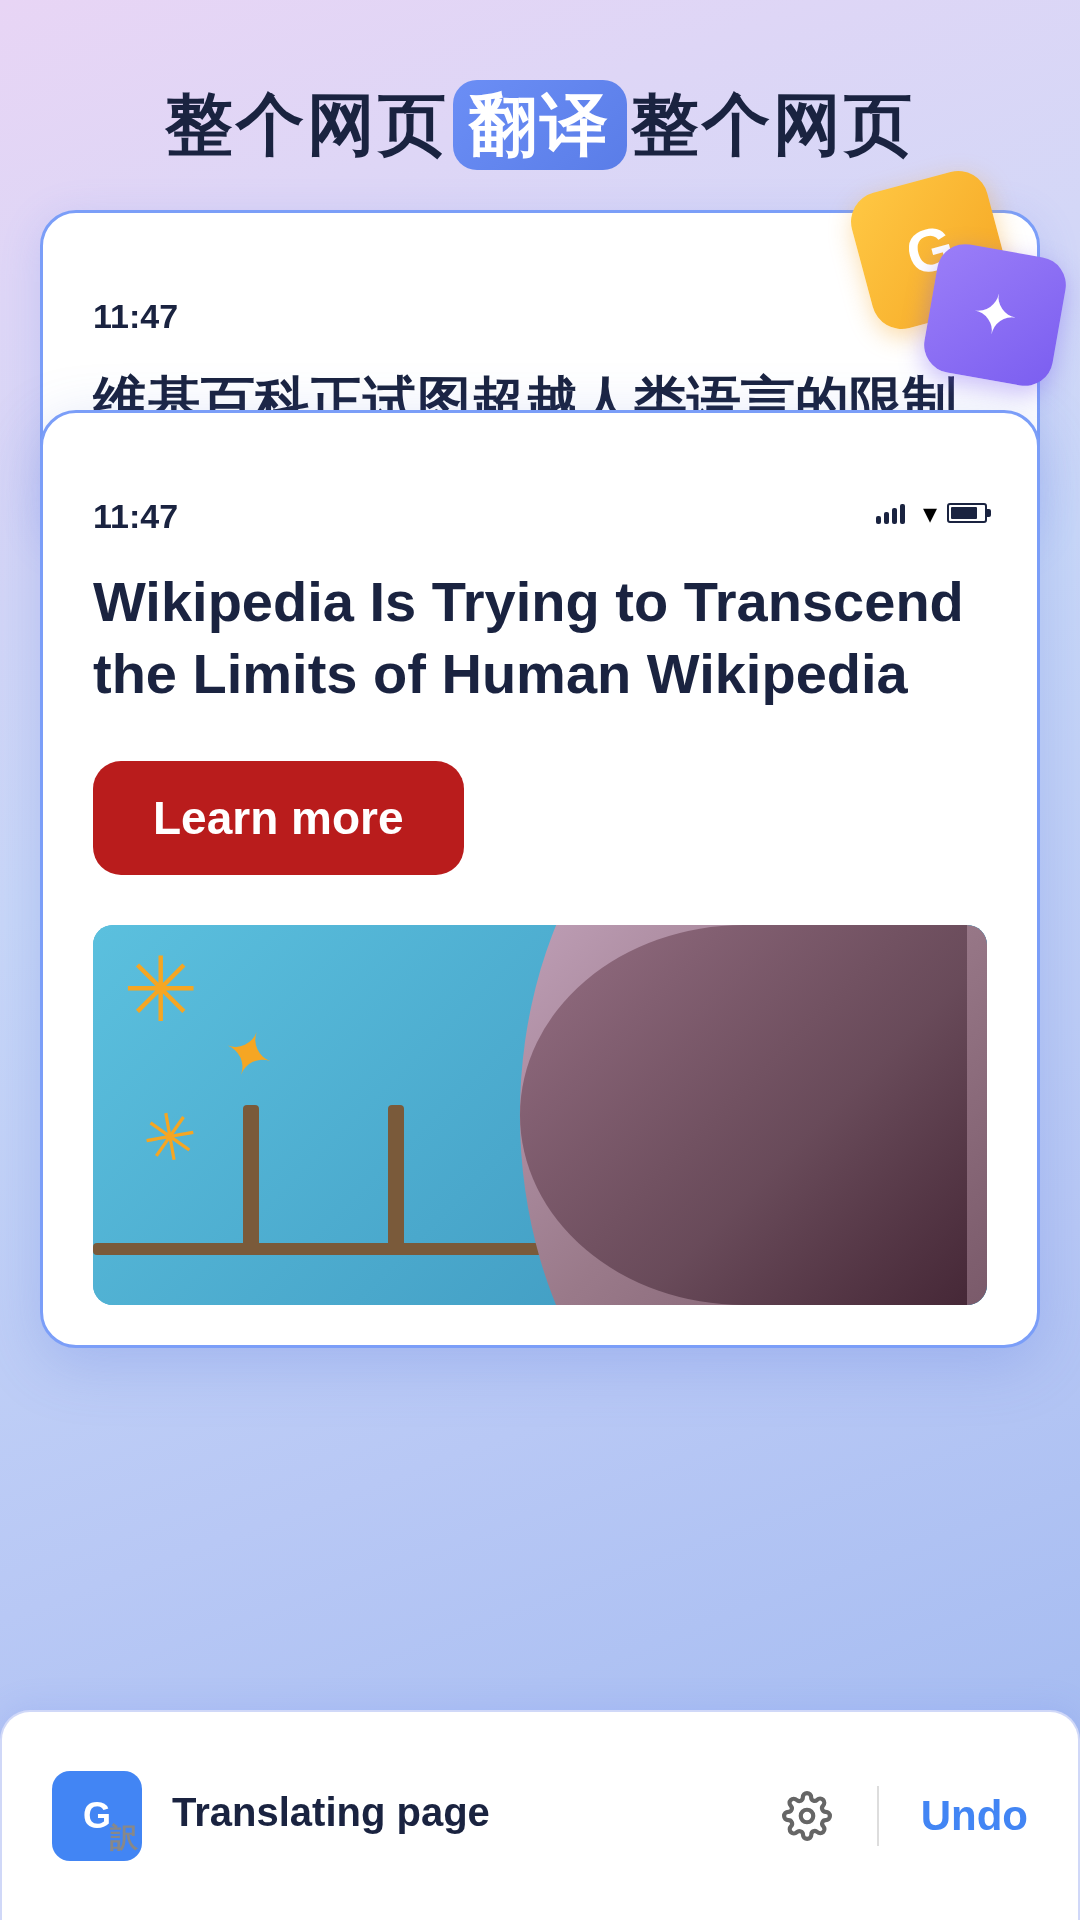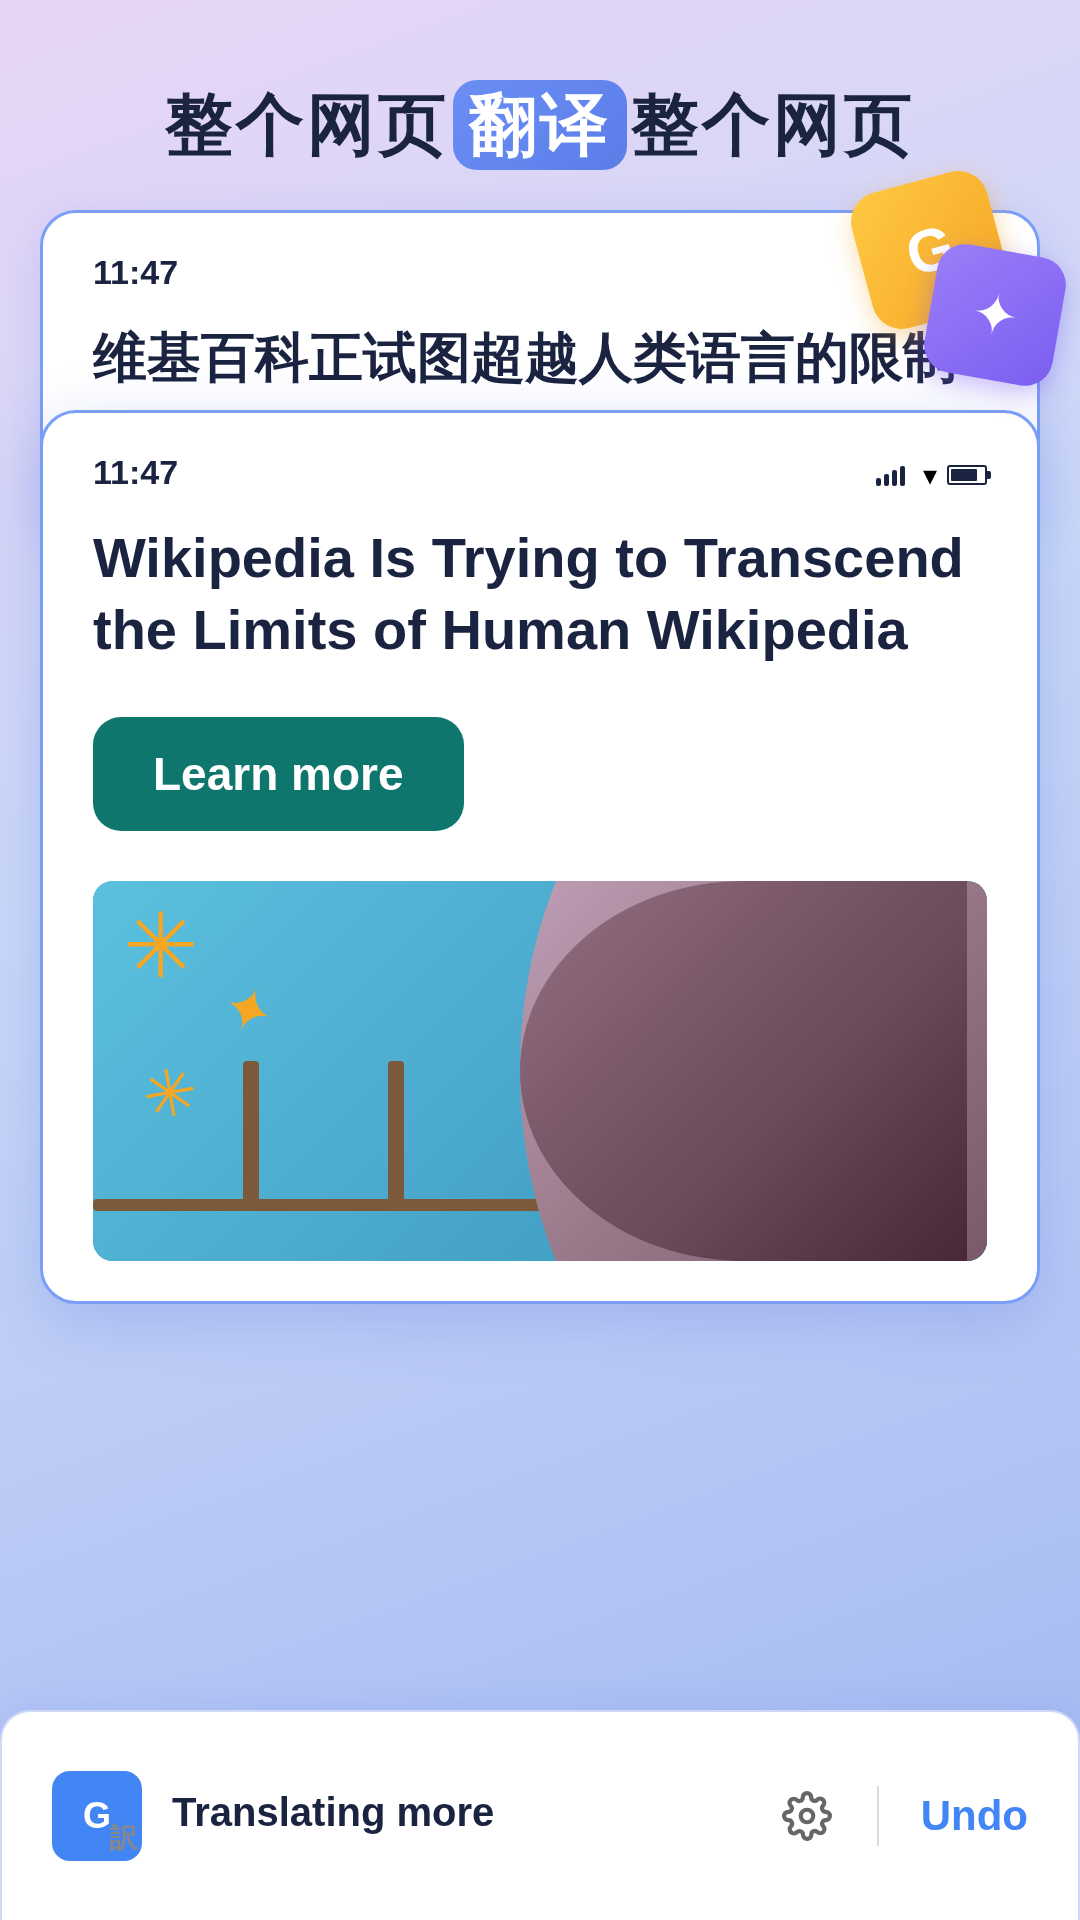--- a/index.html
+++ b/index.html
@@ -70,22 +70,23 @@
       border: 3px solid #7b9ef8;
       padding: 40px 50px;
       box-shadow: 0 8px 40px rgba(100, 130, 240, 0.2);
       height: 330px;
       overflow: hidden;
     }
 
     .status-bar {
       display: flex;
       justify-content: space-between;
-      align-items: flex-end;
+      align-items: flex-start;
       margin-bottom: 30px;
+      margin-top: 44px;
     }
 
     .time {
       font-size: 34px;
       font-weight: 600;
       color: #1a2340;
     }
 
     .icons-right {
       display: flex;
@@ -166,21 +167,21 @@
     .card-front-title {
       font-size: 56px;
       font-weight: 900;
       color: #1a2340;
       line-height: 1.3;
       margin-bottom: 50px;
       margin-top: 20px;
     }
 
     .learn-more-btn {
-      background: #0f766e;
+      background: #b91c1c;
       color: white;
       border: none;
       border-radius: 28px;
       padding: 30px 60px;
       font-size: 46px;
       font-weight: 700;
       cursor: pointer;
       margin-bottom: 50px;
       display: inline-block;
     }
@@ -442,21 +443,21 @@
 
 </div>
 
 <div class="translation-bar">
   <div class="google-translate-icon">
     <span class="google-g">G</span>
     <span class="translate-text-line">訳</span>
   </div>
 
   <div class="translation-info">
-    <div class="translation-title">Translating more</div>
+    <div class="translation-title">Translating page</div>
   </div>
 
   <div class="translation-actions">
     <div class="gear-icon-wrap">
       <svg class="gear-svg" viewBox="0 0 24 24" fill="none" stroke="#666" stroke-width="2" stroke-linecap="round" stroke-linejoin="round">
         <circle cx="12" cy="12" r="3"></circle>
         <path d="M19.4 15a1.65 1.65 0 0 0 .33 1.82l.06.06a2 2 0 0 1-2.83 2.83l-.06-.06a1.65 1.65 0 0 0-1.82-.33 1.65 1.65 0 0 0-1 1.51V21a2 2 0 0 1-4 0v-.09A1.65 1.65 0 0 0 9 19.4a1.65 1.65 0 0 0-1.82.33l-.06.06a2 2 0 0 1-2.83-2.83l.06-.06A1.65 1.65 0 0 0 4.68 15a1.65 1.65 0 0 0-1.51-1H3a2 2 0 0 1 0-4h.09A1.65 1.65 0 0 0 4.6 9a1.65 1.65 0 0 0-.33-1.82l-.06-.06a2 2 0 0 1 2.83-2.83l.06.06A1.65 1.65 0 0 0 9 4.68a1.65 1.65 0 0 0 1-1.51V3a2 2 0 0 1 4 0v.09a1.65 1.65 0 0 0 1 1.51 1.65 1.65 0 0 0 1.82-.33l.06-.06a2 2 0 0 1 2.83 2.83l-.06.06A1.65 1.65 0 0 0 19.4 9a1.65 1.65 0 0 0 1.51 1H21a2 2 0 0 1 0 4h-.09a1.65 1.65 0 0 0-1.51 1z"></path>
       </svg>
     </div>
 

